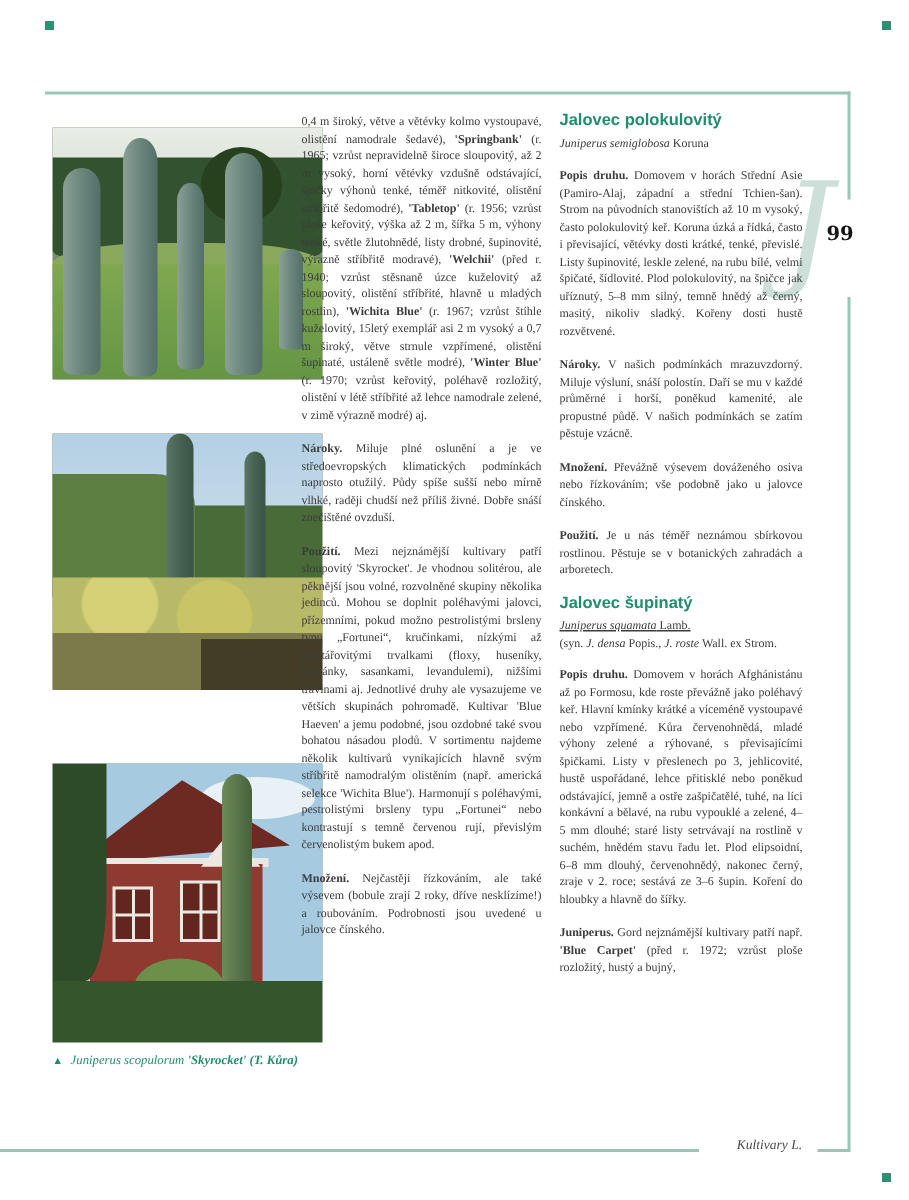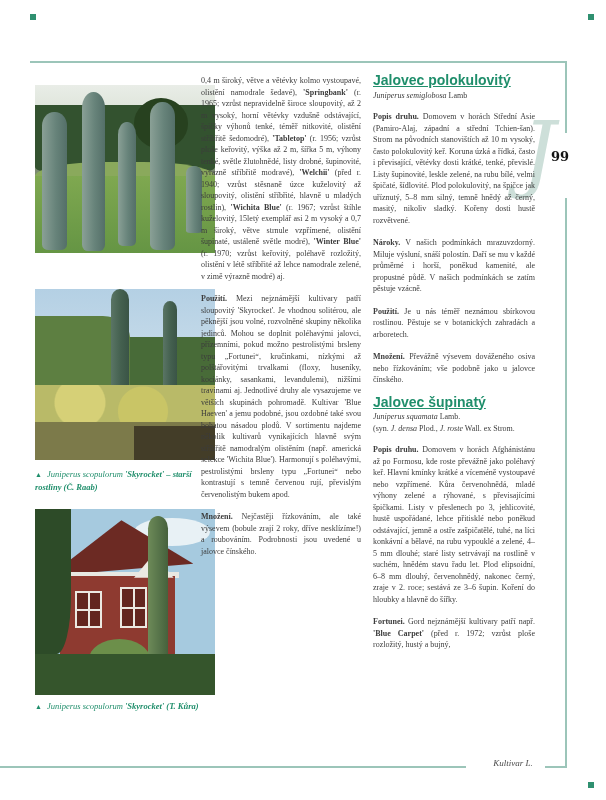--- a/index.html
+++ b/index.html
@@ -32,24 +32,24 @@
        border-radius:50% 50% 30% 30% / 9% 9% 4% 4%;}
   
   .caption{position:absolute;left:35px;width:182px;color:#1f8e6b;font-style:italic;
       font-size:8.5px;line-height:12px;}
   #caption1{top:257px;} #caption2{top:468px;} #caption3{top:700px;}
   .s-tri{font-style:normal;font-size:7px;letter-spacing:3px;}
   
   .col{position:absolute;top:75px;font-size:8px;line-height:11.5px;color:#3c3c3c;}
   #col1{left:201px;width:160px;} #col2{left:373px;width:162px;}
   .blk-para{text-align:justify;margin:0 0 11px;}
-  .blk-heading{font-family:"Liberation Sans",sans-serif;font-weight:bold;font-size:14px;
-      color:#1f8e6b;margin:0 0 3px;text-decoration:underline;}
+  .blk-heading{font-family:"Liberation Sans",sans-serif;font-weight:bold;font-size:11px;
+      color:#1f8e6b;margin:0 0 3px;}
   .blk-heading.sp{margin-top:5px;}
-  .blk-sub{margin:0 0 10px;} .blk-subline{margin:0;}
+  .blk-sub{margin:0 0 10px;} .blk-subline{margin:0;text-decoration:underline;}
   .s-b{font-weight:bold;} .s-i{font-style:italic;margin-top:47px;} .s-bi{font-weight:bold;font-style:italic;}
   
   .win{background:#ece9e2;}
   .win .glass{position:absolute;left:2px;top:2px;right:2px;bottom:2px;background:#63261f;}
   .win .bar-h{position:absolute;left:2px;right:2px;top:48%;height:2px;background:#ece9e2;}
   .win .bar-v{position:absolute;top:2px;bottom:2px;left:48%;width:2px;background:#ece9e2;}
 </style>
 </head>
 <body>
 
@@ -83,21 +83,20 @@
   <div class="photo" id="photo2">
     <div style="left:0;top:0;width:100%;height:58%;background:linear-gradient(#b4d0e4,#cfe0ec);"></div>
     <div style="left:40%;top:28%;width:60%;height:32%;background:#486b38;"></div>
     <div style="left:-5%;top:16%;width:58%;height:48%;background:#5d7f41;border-radius:0 26% 0 0;"></div>
     <div class="jun2" style="left:42%;top:0;width:10%;height:68%;"></div>
     <div class="jun2" style="left:71%;top:7%;width:8%;height:56%;"></div>
     <div style="left:0;top:56%;width:100%;height:26%;background:radial-gradient(circle at 25% 40%,#d6d077 0 18%,transparent 19%),radial-gradient(circle at 60% 60%,#c9c566 0 22%,transparent 23%),#b9ba68;"></div>
     <div style="left:0;top:78%;width:100%;height:22%;background:#7c7a4a;"></div>
     <div style="left:55%;top:80%;width:45%;height:20%;background:#433d28;"></div>
   </div>
-  <div class="caption" id="caption2"><span class="s-tri">▲</span><span>  </span><span class="s-i">Juniperus scopulorum </span><span class="s-b">'Skyrocket'</span><span class="s-b"> – </span><span class="s-bi">starší rostliny  (Č. Raab)</span></div>
 
   <div class="photo" id="photo3">
     <div style="left:0;top:0;width:100%;height:100%;background:#a6cadf;"></div>
     <div style="left:55%;top:5%;width:42%;height:15%;background:#e8f1f5;border-radius:50%;"></div>
     <div style="left:8%;top:6%;width:80%;height:30%;background:#6c2a23;clip-path:polygon(0 100%,50% 0,100% 78%);"></div>
     <div style="left:8%;top:34%;width:72%;height:3%;background:#e8e8e2;"></div>
     <div style="left:14%;top:36%;width:64%;height:46%;background:#8e3a30;"></div>
     <div style="left:55%;top:24%;width:22%;height:13%;background:#ece9e2;clip-path:polygon(0 100%,50% 0,100% 100%);"></div>
     <div class="win" style="left:22%;top:44%;width:15%;height:20%;">
       <div class="glass"></div>
@@ -111,31 +110,32 @@
     </div>
     <div style="left:0;top:0;width:20%;height:78%;background:#2d4b28;border-radius:0 0 40% 0;"></div>
     <div style="left:63%;top:4%;width:11%;height:82%;background:linear-gradient(90deg,#6d8a58,#57744a 55%,#46613c);border-radius:50% 50% 30% 30%/8% 8% 4% 4%;"></div>
     <div style="left:30%;top:70%;width:34%;height:22%;background:#6c8f4a;border-radius:50% 50% 0 0;"></div>
     <div style="left:0;top:78%;width:100%;height:22%;background:#35552c;"></div>
   </div>
   <div class="caption" id="caption3"><span class="s-tri">▲</span><span>  </span><span class="s-i">Juniperus scopulorum </span><span class="s-b">'Skyrocket'</span><span class="s-b"> </span><span class="s-bi">(T. Kůra)</span></div>
 
   <div class="col" id="col1">
       <div class="blk blk-para"><span>0,4 m široký, větve a větévky kolmo vystoupavé, olistění namodrale šedavé), </span><span class="s-b">'Springbank'</span><span> (r. 1965; vzrůst nepravidelně široce sloupovitý, až 2 m vysoký, horní větévky vzdušně odstávající, špičky výhonů tenké, téměř nitkovité, olistění stříbřitě šedomodré), </span><span class="s-b">'Tabletop'</span><span> (r. 1956; vzrůst ploše keřovitý, výška až 2 m, šířka 5 m, výhony tenké, světle žlutohnědé, listy drobné, šupinovité, výrazně stříbřitě modravé), </span><span class="s-b">'Welchii'</span><span> (před r. 1940; vzrůst stěsnaně úzce kuželovitý až sloupovitý, olistění stříbřité, hlavně u mladých rostlin), </span><span class="s-b">'Wichita Blue'</span><span> (r. 1967; vzrůst štíhle kuželovitý, 15letý exemplář asi 2 m vysoký a 0,7 m široký, větve strnule vzpřímené, olistění šupinaté, ustáleně světle modré), </span><span class="s-b">'Winter Blue'</span><span> (r. 1970; vzrůst keřovitý, poléhavě rozložitý, olistění v létě stříbřité až lehce namodrale zelené, v zimě výrazně modré) aj.</span></div>
+      <div class="blk blk-para"><span class="s-b">Nároky.</span><span> Miluje plné oslunění a je ve středoevropských klimatických podmínkách naprosto otužilý. Půdy spíše sušší nebo mírně vlhké, raději chudší než příliš živné. Dobře snáší znečištěné ovzduší.</span></div>
       <div class="blk blk-para"><span class="s-b">Použití.</span><span> Mezi nejznámější kultivary patří sloupovitý 'Skyrocket'. Je vhodnou solitérou, ale pěknější jsou volné, rozvolněné skupiny několika jedinců. Mohou se doplnit poléhavými jalovci, přízemními, pokud možno pestrolistými brsleny typu „Fortunei“, kručinkami, nízkými až polštářovitými trvalkami (floxy, huseníky, kociánky, sasankami, levandulemi), nižšími travinami aj. Jednotlivé druhy ale vysazujeme ve větších skupinách pohromadě. Kultivar 'Blue Haeven' a jemu podobné, jsou ozdobné také svou bohatou násadou plodů. V sortimentu najdeme několik kultivarů vynikajících hlavně svým stříbřitě namodralým olistěním (např. americká selekce 'Wichita Blue'). Harmonují s poléhavými, pestrolistými brsleny typu „Fortunei“ nebo kontrastují s temně červenou rují, převislým červenolistým bukem apod.</span></div>
       <div class="blk blk-para"><span class="s-b">Množení.</span><span> Nejčastěji řízkováním, ale také výsevem (bobule zrají 2 roky, dříve nesklízíme!) a roubováním. Podrobnosti jsou uvedené u jalovce čínského.</span></div>
     </div>
   <div class="col" id="col2">
       <div class="blk blk-heading"><span>Jalovec polokulovitý</span></div>
-      <div class="blk blk-sub"><span class="s-i">Juniperus semiglobosa</span><span> Lamb</span></div>
+      <div class="blk blk-sub"><span class="s-i">Juniperus semiglobosa</span><span> Koruna</span></div>
       <div class="blk blk-para"><span class="s-b">Popis druhu.</span><span> Domovem v horách Střední Asie (Pamiro-Alaj, západní a střední Tchien-šan). Strom na původních stanovištích až 10 m vysoký, často polokulovitý keř. Koruna úzká a řídká, často i převisající, větévky dosti krátké, tenké, převislé. Listy šupinovité, leskle zelené, na rubu bílé, velmi špičaté, šídlovité. Plod polokulovitý, na špičce jak uříznutý, 5–8 mm silný, temně hnědý až černý, masitý, nikoliv sladký. Kořeny dosti hustě rozvětvené.</span></div>
       <div class="blk blk-para"><span class="s-b">Nároky.</span><span> V našich podmínkách mrazuvzdorný. Miluje výsluní, snáší polostín. Daří se mu v každé průměrné i horší, poněkud kamenité, ale propustné půdě. V našich podmínkách se zatím pěstuje vzácně.</span></div>
+      <div class="blk blk-para"><span class="s-b">Množení.</span><span> Převážně výsevem dováženého osiva nebo řízkováním; vše podobně jako u jalovce čínského.</span></div>
       <div class="blk blk-para"><span class="s-b">Použití.</span><span> Je u nás téměř neznámou sbírkovou rostlinou. Pěstuje se v botanických zahradách a arboretech.</span></div>
-      <div class="blk blk-para"><span class="s-b">Množení.</span><span> Převážně výsevem dováženého osiva nebo řízkováním; vše podobně jako u jalovce čínského.</span></div>
       <div class="blk blk-heading sp"><span>Jalovec šupinatý</span></div>
       <div class="blk blk-subline"><span class="s-i">Juniperus squamata</span><span> Lamb.</span></div>
-      <div class="blk blk-sub"><span>(syn. </span><span class="s-i">J. densa</span><span> Plod., </span><span class="s-i">J. roste</span><span> Wall. ex Strom.</span></div>
+      <div class="blk blk-sub"><span>(syn. </span><span class="s-i">J. densa</span><span> Popis., </span><span class="s-i">J. roste</span><span> Wall. ex Strom.</span></div>
       <div class="blk blk-para"><span class="s-b">Popis druhu.</span><span> Domovem v horách Afghánistánu až po Formosu, kde roste převážně jako poléhavý keř. Hlavní kmínky krátké a víceméně vystoupavé nebo vzpřímené. Kůra červenohnědá, mladé výhony zelené a rýhované, s převisajícími špičkami. Listy v přeslenech po 3, jehlicovité, hustě uspořádané, lehce přitisklé nebo poněkud odstávající, jemně a ostře zašpičatělé, tuhé, na líci konkávní a bělavé, na rubu vypouklé a zelené, 4–5 mm dlouhé; staré listy setrvávají na rostlině v suchém, hnědém stavu řadu let. Plod elipsoidní, 6–8 mm dlouhý, červenohnědý, nakonec černý, zraje v 2. roce; sestává ze 3–6 šupin. Koření do hloubky a hlavně do šířky.</span></div>
-      <div class="blk blk-para"><span class="s-b">Fortunei.</span><span> Gord nejznámější kultivary patří např. </span><span class="s-b">'Blue Carpet'</span><span> (před r. 1972; vzrůst ploše rozložitý, hustý a bujný,</span></div>
+      <div class="blk blk-para"><span class="s-b">Juniperus.</span><span> Gord nejznámější kultivary patří např. </span><span class="s-b">'Blue Carpet'</span><span> (před r. 1972; vzrůst ploše rozložitý, hustý a bujný,</span></div>
     </div>
 
-  <div id="footer-text">Kultivar L.</div>
+  <div id="footer-text">Kultivary L.</div>
 </div>
 
 </body></html>

